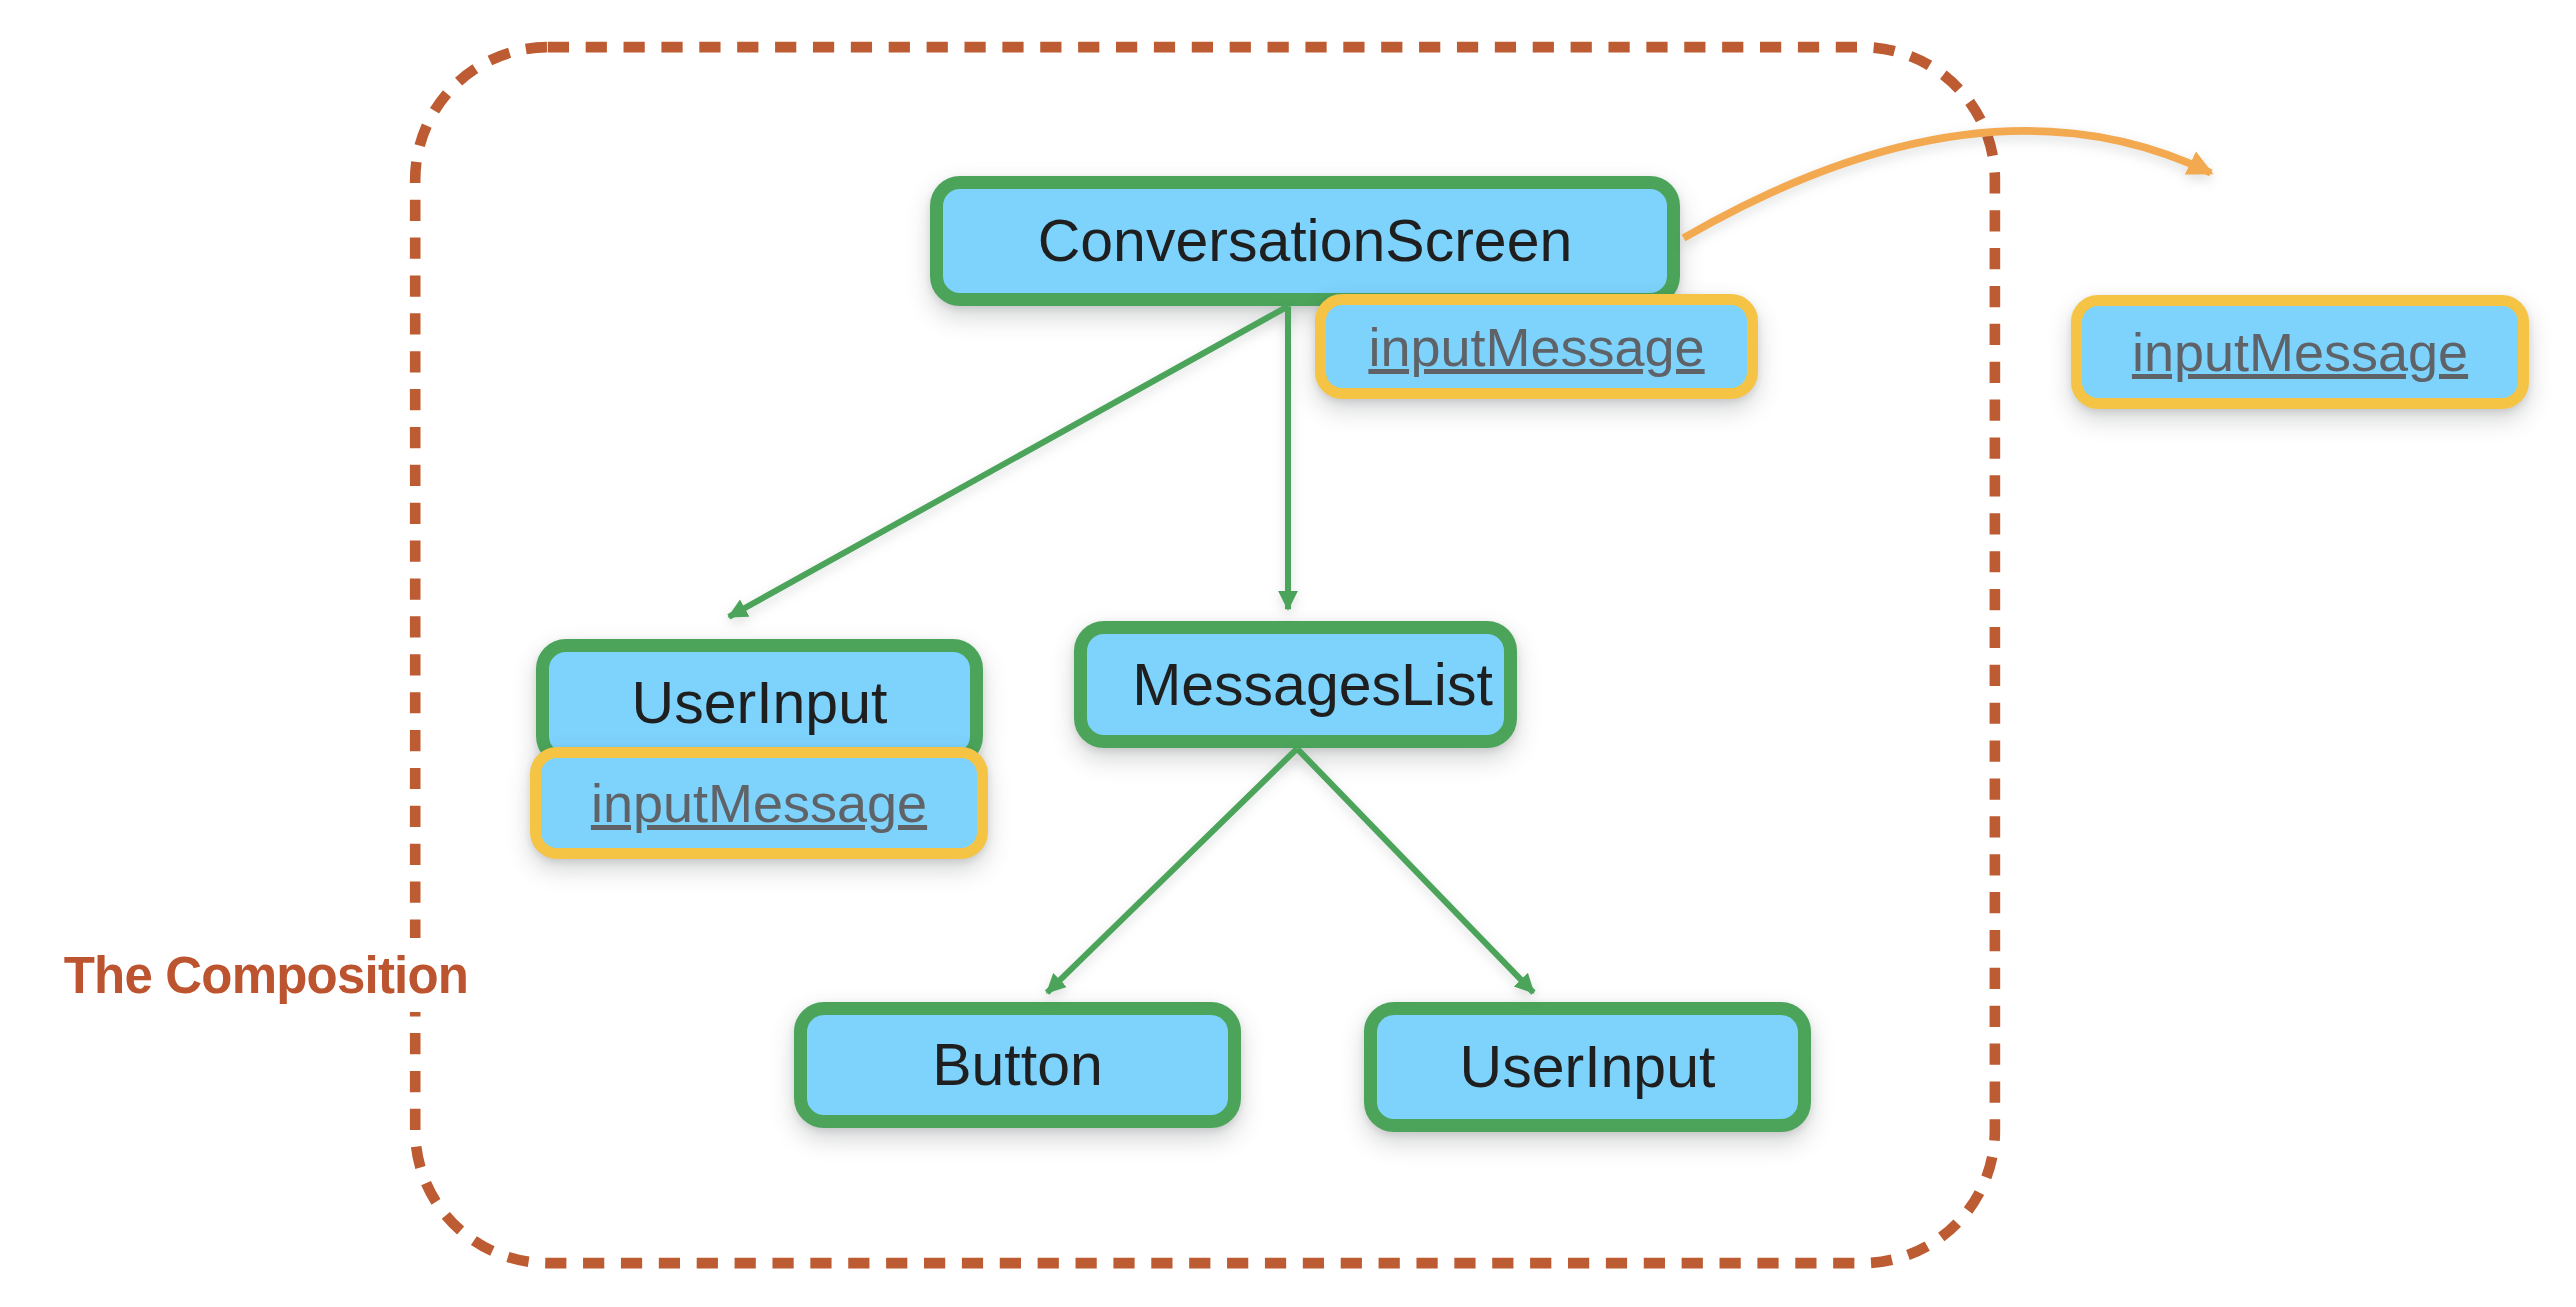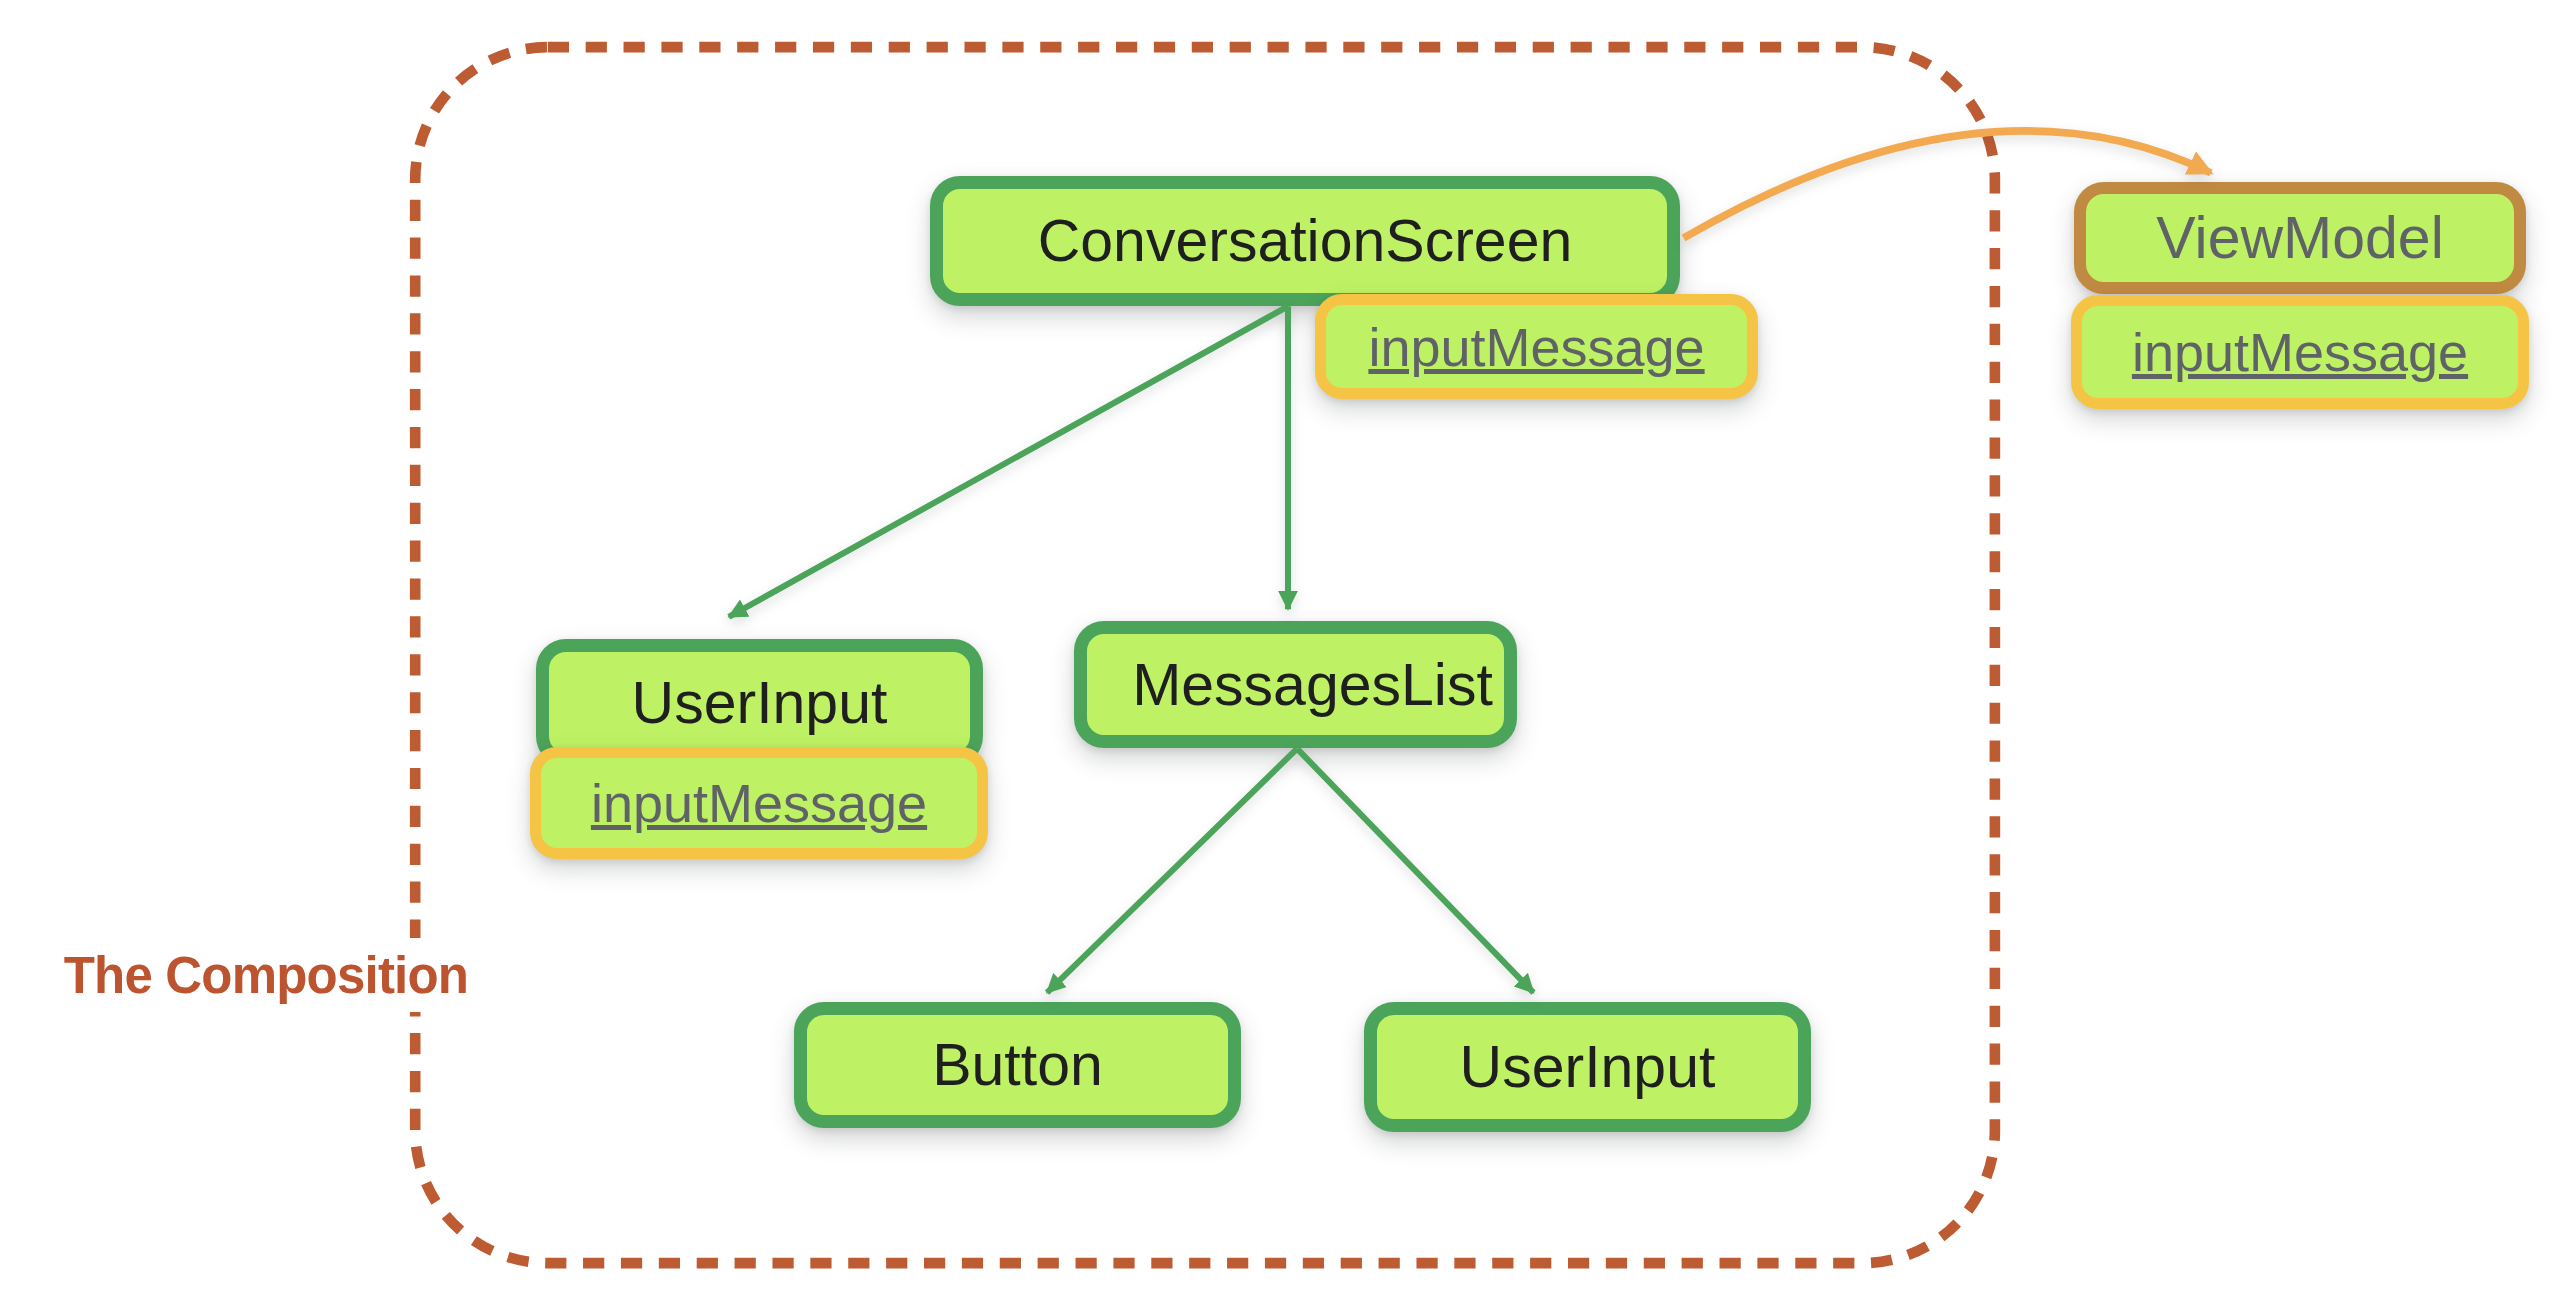--- a/index.html
+++ b/index.html
@@ -11,21 +11,21 @@
     overflow: hidden;
     font-family: "Liberation Sans", sans-serif;
   }
 
   
   .node {
     position: absolute;
     display: flex;
     align-items: center;
     justify-content: center;
-    background: #bef264;
+    background: #7dd3fc;
     box-sizing: border-box;
     box-shadow: 0 10.6px 23px rgba(60,64,67,0.22), 0 2.3px 6px rgba(60,64,67,0.12);
     white-space: nowrap;
   }
   .composable {
     border: 13px solid var(--composable-border);
     border-radius: 30px;
     color: var(--node-text);
     font-size: 59px;
     z-index: 2;
@@ -115,18 +115,17 @@
   <div class="node composable" style="left:536px; top:621px; width:447px; height:127px;margin-top:18px;">UserInput</div>
 
   <div class="node state" style="left:530px; top:747px; width:458px; height:112px;">inputMessage</div>
 
   <div class="node composable" style="left:1074px; top:621px; width:443px; height:127px;padding-left:34px;">MessagesList</div>
 
   <div class="node composable" style="left:794px; top:1002px; width:447px; height:126px;">Button</div>
 
   <div class="node composable" style="left:1364px; top:1002px; width:447px; height:130px;">UserInput</div>
 
-  <div class="node viewmodel" style="left:2074px; top:182px; width:452px; height:112px;">ViewModel</div>
 
   <div class="node state" style="left:2071px; top:295px; width:458px; height:114px;">inputMessage</div>
 
 </div>
 
 
 </body></html>

